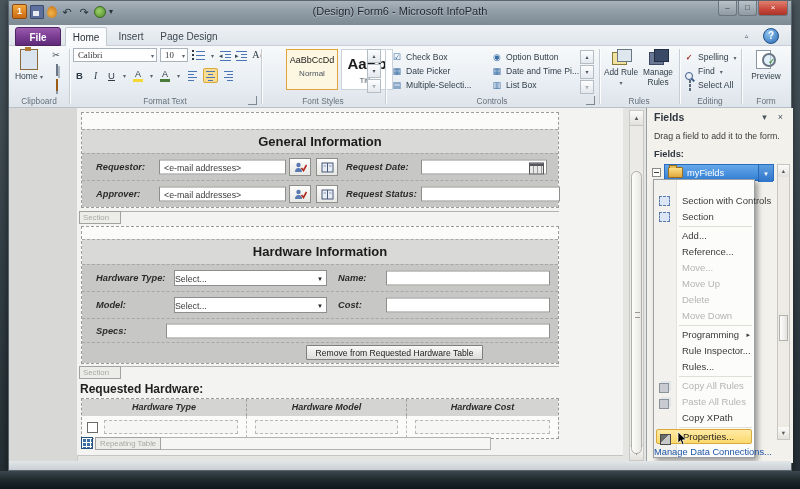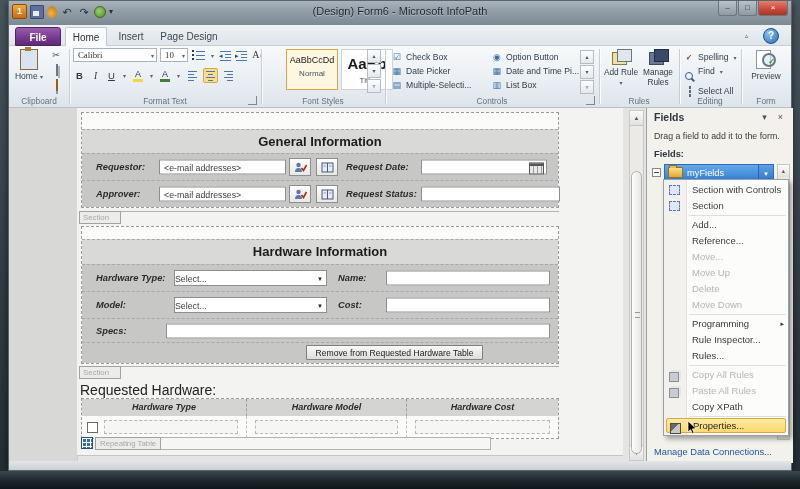--- a/index.html
+++ b/index.html
@@ -139,21 +139,21 @@
       repeating-linear-gradient(90deg,transparent 0 3px,#9a9aa0 3px 4px);}
   .selbox{position:absolute;background:#fff;border:1px solid #8e8e8c;height:16px;top:50%;transform:translateY(-50%);
     font-size:8.8px;color:#3a3a3a;line-height:16px;padding-left:0;box-sizing:border-box;}
   .selbox .dd{position:absolute;right:3px;top:0;font-size:6px;color:#222;line-height:16px;}
   .hwbtn{position:absolute;top:2px;height:15px;background:linear-gradient(#f9f9f7,#dddddb);border:1px solid #7f7f7d;
     font-size:8.6px;color:#222;text-align:center;line-height:14px;box-sizing:border-box;border-radius:1px;}
   .section-tab{position:absolute;height:13px;display:flex;}
   .stab-box{width:42px;height:13px;border:1px solid #a2a2a0;background:#ecece8;box-sizing:border-box;
     font-size:7.8px;color:#a8a8a6;line-height:11px;padding-left:3px;}
   .stab-ext{height:13px;border-top:1px solid #b2b2b0;box-sizing:border-box;}
-  .req-title{position:absolute;font-size:14px;font-weight:normal;color:#222;text-align:center;}
+  .req-title{position:absolute;font-size:12px;font-weight:bold;color:#222;text-align:center;}
   .req-head{display:flex;height:17px;background:#d4d4d2;}
   .req-hcell{font-size:9px;font-style:italic;font-weight:600;color:#2b2b2b;text-align:center;line-height:17px;
     border-right:1px dashed #a0a09e;box-sizing:border-box;}
   .req-row{display:flex;height:22px;background:#fbfbf9;}
   .req-cell{position:relative;border-right:1px dashed #bcbcba;box-sizing:border-box;}
   .req-inner{position:absolute;left:8px;right:8px;top:4px;height:12px;border:1px dashed #b8b8b6;background:#f6f6f4;}
   .req-cell.c1 .req-inner{left:22px;}
   .chkbox{position:absolute;left:5px;top:6px;width:9px;height:9px;border:1px solid #6a6a68;background:#fff;}
   .rep-tab{position:absolute;display:flex;align-items:stretch;height:13px;}
   .rep-ico{width:12px;height:12px;background:#3b6ea5;border:1px solid #24507e;box-sizing:border-box;margin-right:2px;
@@ -177,22 +177,22 @@
   .folder-ico::before{content:"";position:absolute;left:0;top:-3px;width:6px;height:2px;background:#e8bc52;border:1px solid #9a6f1e;border-bottom:none;}
   .tree-label{font-size:9.3px;color:#fff;}
   .tree-dd{position:absolute;right:0;top:0;width:15px;height:17px;background:linear-gradient(#5d9fe0,#2f74c9);
     border-left:1px solid #2a66b8;color:#fff;font-size:7px;text-align:center;line-height:17px;box-sizing:border-box;}
   .pane-scroll{position:absolute;right:3px;top:56px;width:13px;height:276px;background:#edebe4;border:1px solid #c8c6c0;box-sizing:border-box;}
   .ps-btn{position:absolute;left:0;width:11px;height:12px;text-align:center;font-size:6.5px;line-height:12px;color:#5a5a58;
     background:linear-gradient(#fbfbfa,#e2e1dd);}
   .ps-btn.bot{bottom:0;}
   .ps-thumb{position:absolute;left:1px;top:150px;width:9px;height:26px;background:linear-gradient(90deg,#fdfdfc,#e4e3df);border:1px solid #b2b0ac;box-sizing:border-box;}
   
-  .menu{position:absolute;left:16px;top:71px;width:126px;background:#fcfcfb;border:1px solid #9aa0a6;
-    box-shadow:3px 3px 5px rgba(0,0,0,.35);padding:2px 0;box-sizing:border-box;
+  .menu{position:absolute;left:6px;top:71px;width:102px;background:#fcfcfb;border:1px solid #9aa0a6;
+    box-shadow:3px 3px 5px rgba(0,0,0,.35);padding:13px 0;box-sizing:border-box;
     background-image:linear-gradient(90deg,#f2f1ed 0 22px,#e4e2dc 22px 23px,transparent 23px);}
   .mi{position:relative;height:16px;line-height:16px;font-size:9.5px;color:#3a3a3a;padding-left:28px;padding-right:6px;white-space:nowrap;}
   .mi.dis{color:#b4b4b2;}
   .mi-ico{position:absolute;left:5px;top:3px;width:11px;height:10px;}
   .ico-section{border:1px dashed #5a7ab0;background:#dce6f4;box-sizing:border-box;}
   .ico-rules{background:#c8ccd2;border:1px solid #8a929a;box-shadow:2px -2px 0 #e2e6ea;width:8px;height:8px;top:5px;}
   .ico-props{border:1px solid #4a4a4a;background:linear-gradient(135deg,#6a6a6a 40%,#c8c8c8 40%);width:9px;height:9px;top:4px;}
   .mi-sub{position:absolute;right:4px;top:0;font-size:7px;color:#3a3a3a;line-height:16px;}
   .msep{height:1px;background:#e0ded6;margin:1px 2px 1px 25px;}
   .mi.hl{background:linear-gradient(#ffeaa6,#fbd96d);border:1px solid #d9a93a;border-radius:2px;
@@ -402,21 +402,21 @@
       <div class="ed-row" style="top:4px;">
         <span class="ed-ico spell-ico">✓</span>
         <span>Spelling</span>
         <span class="fmt-arr">▾</span>
       </div>
       <div class="ed-row" style="top:18px;">
         <span class="ed-ico find-ico"></span>
         <span>Find</span>
         <span class="fmt-arr">▾</span>
       </div>
-      <div class="ed-row" style="top:32px;margin-top:6px;">
+      <div class="ed-row" style="top:32px;">
         <span class="ed-ico"><span class="selall-ico"></span></span>
         <span>Select All</span>
       </div>
       <div class="grp-label">Editing</div>
     </div>
     <div class="gsep" style="left:732px;"></div>
 
     <div class="grp" style="left:734px;width:46px;">
       <div class="bigbtn" style="left:4px;width:38px;">
         <div class="preview-art">

